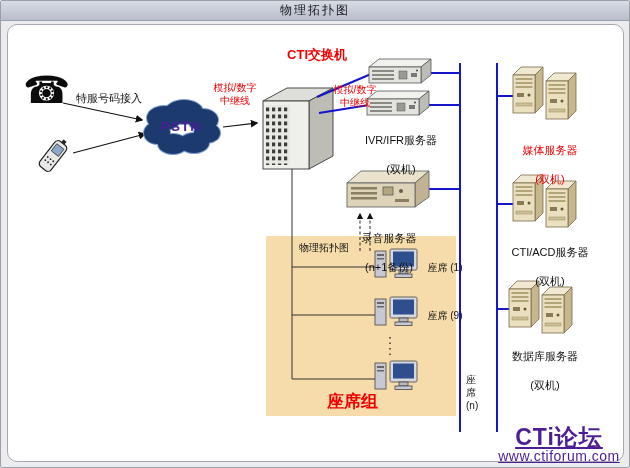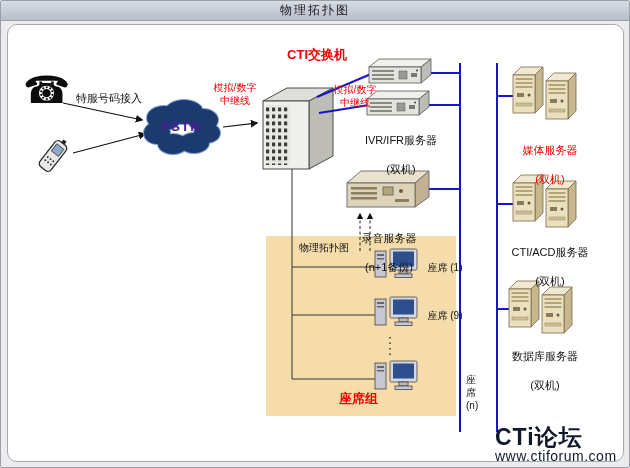--- a/index.html
+++ b/index.html
@@ -15,22 +15,22 @@
   .agent-area { position:absolute; left:265px; top:235px; width:190px; height:180px;
                 background:#f5dcaa; }
   .overlay { position:absolute; left:0; top:0; width:630px; height:468px; }
   .lbl { position:absolute; font-size:11px; color:#111; text-align:center;
          white-space:pre-line; line-height:1.3; }
   .red { color:#f20000; }
   .bold { font-weight:bold;text-align:right; }
   .deskphone { position:absolute; left:22px; top:70px; font-size:38px; line-height:1; color:#0c0c0c; }
   .pstn-text { position:absolute; left:152px; top:118px; width:56px; text-align:center;
                color:#4c1d95; font-weight:bold; font-size:13.5px; letter-spacing:1px; }
-  .watermark { position:absolute; left:494px; top:424px; width:128px; text-align:left;
-               color:#0f172a; line-height:1.05; }
+  .watermark { position:absolute; left:494px; top:424px; width:128px; text-align:center;
+               color:#4c1d95; line-height:1.05;text-decoration:underline; }
   .watermark .brand { font-size:23px; font-weight:bold; letter-spacing:1px; }
   .watermark .url { font-size:14px; letter-spacing:0.5px; }
 </style>
 </head>
 <body>
 
 <div class="window">
 
   <div class="titlebar">
     <span>物理拓扑图</span>
@@ -220,20 +220,20 @@
     <div>数据库服务器</div>
     <div>(双机)</div>
   </div>
 
   <div class="lbl" style="left:288px; top:240px; width:70px; font-size:10px;">物理拓扑图</div>
 
   <div class="lbl" style="left:418px; top:260px; width:52px; font-size:10px;">座席 (1)</div>
   <div class="lbl" style="left:418px; top:308px; width:52px; font-size:10px;">座席 (9)</div>
   <div class="lbl" style="left:418px; top:372px; width:52px; font-size:10px;padding-left:47px;">座席 (n)</div>
 
-  <div class="lbl red bold" style="left:315px; top:390px; width:62px; font-size:13px;">座席组</div>
+  <div class="lbl red bold" style="left:315px; top:390px; width:62px; font-size:17px;">座席组</div>
 
   <div class="watermark">
     <div class="brand">CTi论坛</div>
     <div class="url">www.ctiforum.com</div>
   </div>
 
 </div>
 
 </body></html>

